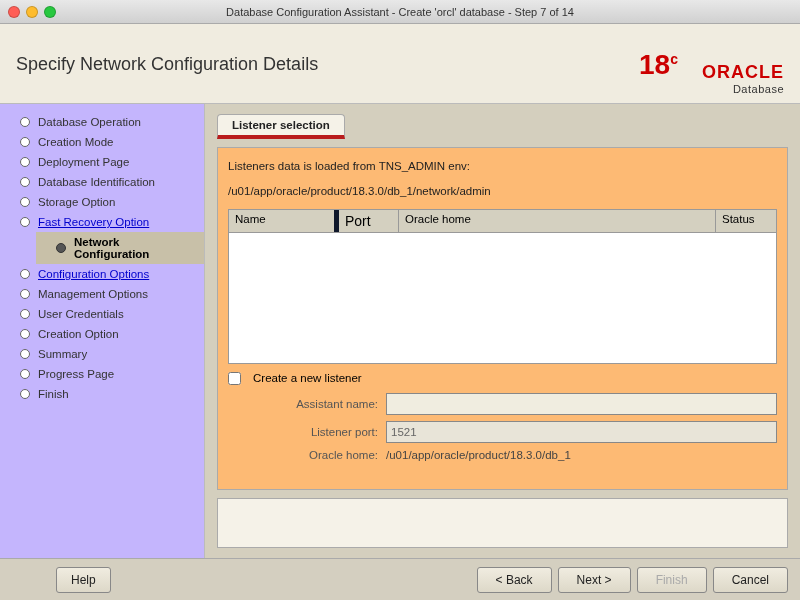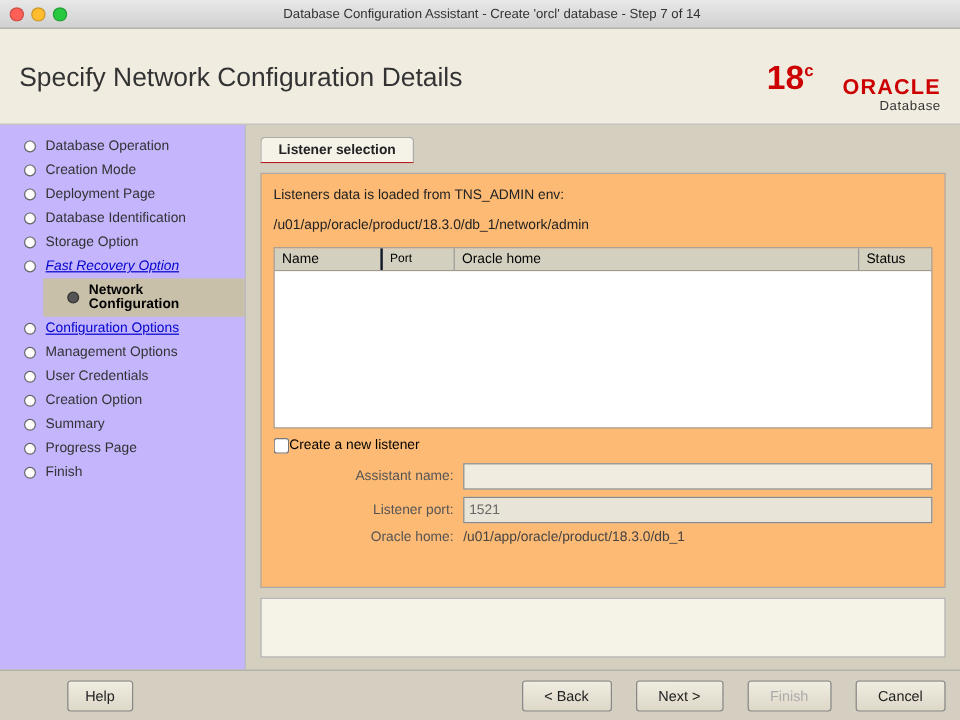--- a/index.html
+++ b/index.html
@@ -34,41 +34,40 @@
     .tb-close { background: #ff5f57; }
     .tb-min { background: #febc2e; }
     .tb-max { background: #28c840; }
     .titlebar-title {
       position: absolute;
       left: 50%;
       transform: translateX(-50%);
       font-size: 11px;
       color: #333;
       white-space: nowrap;
-      margin-left: 10px;
     }
 
     
     .window {
       height: 576px;
       display: flex;
       flex-direction: column;
     }
 
     
     .header {
       background: #f0ece0;
       padding: 10px 16px 8px 16px;
       display: flex;
       justify-content: space-between;
       align-items: center;
       border-bottom: 1px solid #bbb;
     }
     .header-title {
-      font-size: 22px;
+      font-size: 18px;
       font-weight: normal;
       color: #333;
     }
     .oracle-logo {
       display: flex;
       align-items: center;
       gap: 24px;
     }
     .oracle-18c {
       font-size: 28px;
@@ -135,21 +134,20 @@
       background: #555;
       border-color: #333;
     }
     .sidebar-item.active .item-label {
       font-weight: bold;
       color: #000;
     }
     .sidebar-item.link .item-label {
       color: #0000cc;
       text-decoration: underline;
-      font-style: italic;
     }
     .sidebar-item.link2 .item-label {
       color: #0000cc;
       text-decoration: underline;
     }
 
     
     .main-panel {
       flex: 1;
       padding: 10px 12px;
@@ -168,21 +166,21 @@
       background: #e0ddd0;
       border: 1px solid #aaa;
       border-bottom: none;
       border-radius: 4px 4px 0 0;
       font-size: 11.5px;
       cursor: pointer;
       color: #222;
     }
     .tab.active {
       background: #f5f2e8;
-      border-bottom: 1px solid #b91c1c;
+      border-bottom: 4px solid #b91c1c;
       font-weight: bold;
       z-index: 1;
     }
 
     
     .panel-box {
       border: 1px solid #aaa;
       background: #fdba74;
       flex: 1;
       display: flex;
@@ -203,30 +201,30 @@
     }
     .listener-table-header {
       display: flex;
       background: #d4d0c0;
       border-bottom: 1px solid #999;
     }
     .listener-table-body {
       height: 130px;
       background: #fff;
     }
-    .col-name { width: 90px; padding: 3px 6px; border-right: 2px solid #0f172a; font-size: 11.5px; }
-    .col-port { width: 60px; padding: 3px 6px; border-right: 1px solid #999; font-size: 10px; }
+    .col-name { width: 110px; padding: 3px 6px; border-right: 5px solid #0f172a; font-size: 11.5px; }
+    .col-port { width: 60px; padding: 3px 6px; border-right: 1px solid #999; font-size: 14px; }
     .col-home { flex: 1; padding: 3px 6px; border-right: 1px solid #999; font-size: 11.5px; }
     .col-status { width: 60px; padding: 3px 6px; font-size: 11.5px; }
 
     
     .checkbox-row {
       display: flex;
       align-items: center;
-      gap: 0;
+      gap: 12px;
     }
     .checkbox-row input[type="checkbox"] {
       width: 13px; height: 13px;
     }
     .checkbox-label { font-size: 11.5px; }
 
     
     .form-grid {
       display: grid;
       grid-template-columns: 130px 1fr;
@@ -270,21 +268,21 @@
       background: #d4cfc0;
       border-top: 1px solid #aaa;
       display: flex;
       align-items: center;
       justify-content: space-between;
       padding: 0 12px;
     }
     .footer-left {}
     .footer-right {
       display: flex;
-      gap: 20px;
+      gap: 6px;
     }
     .btn {
       padding: 5px 18px;
       border: 1px solid #888;
       border-radius: 3px;
       background: linear-gradient(to bottom, #f0ece0, #ddd8c8);
       font-size: 12px;
       cursor: pointer;
       color: #222;
     }

